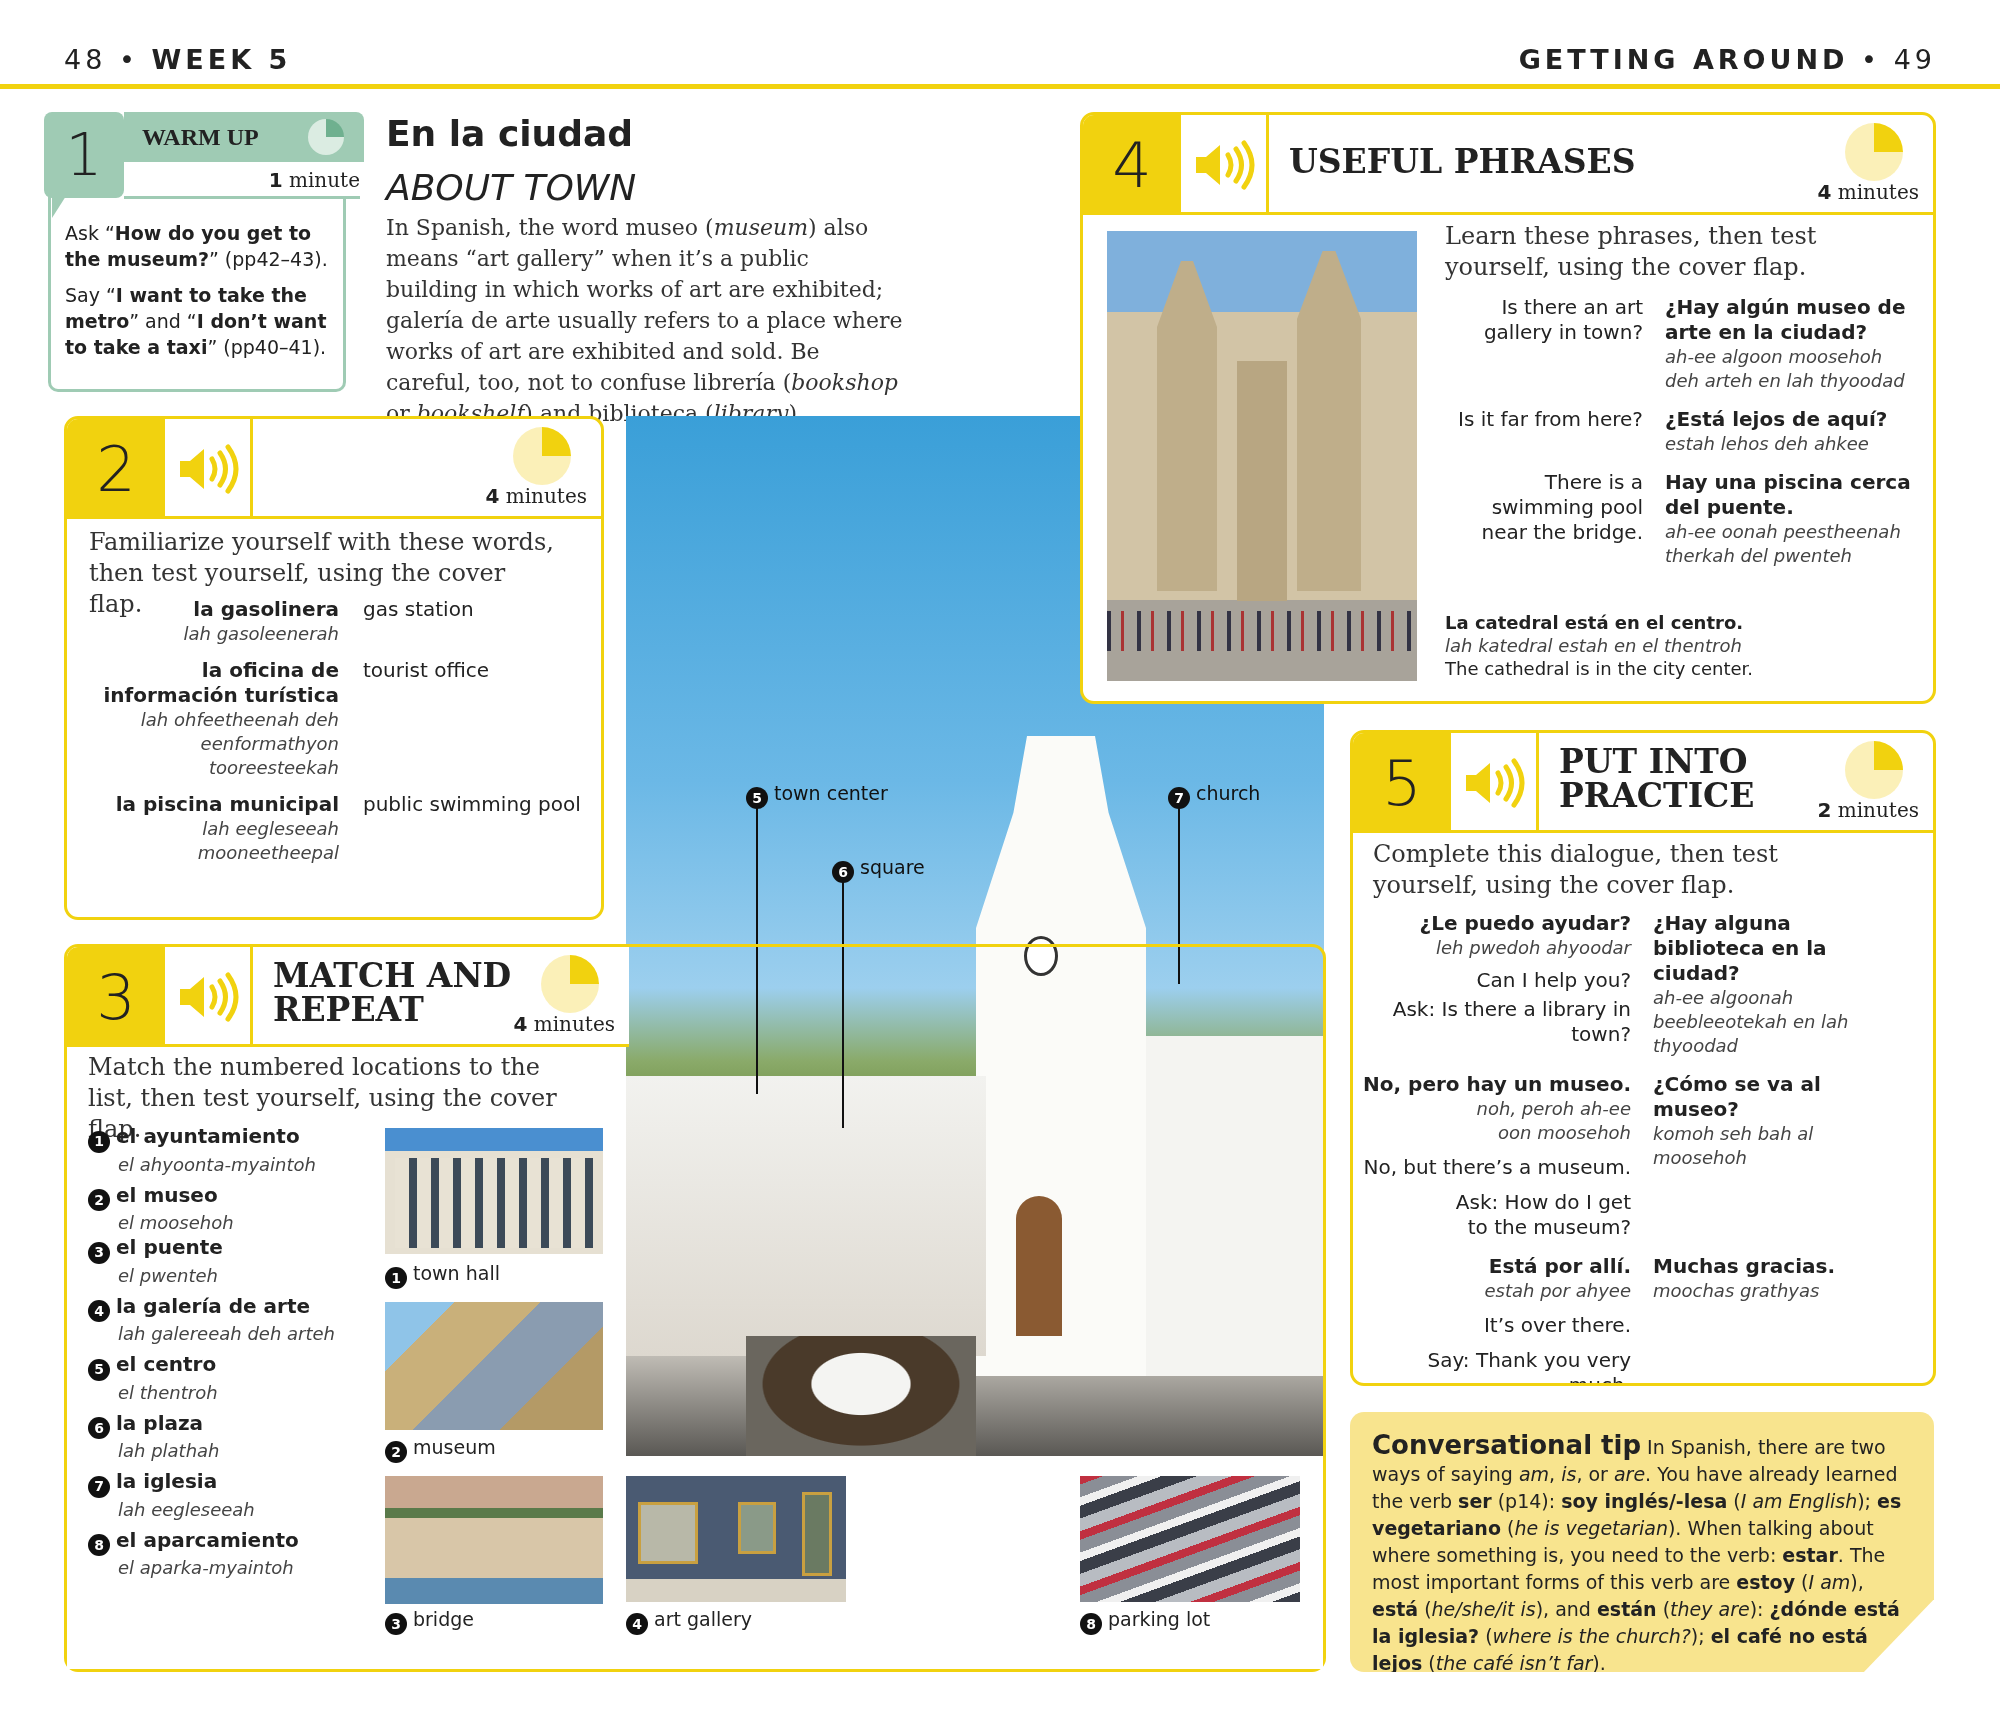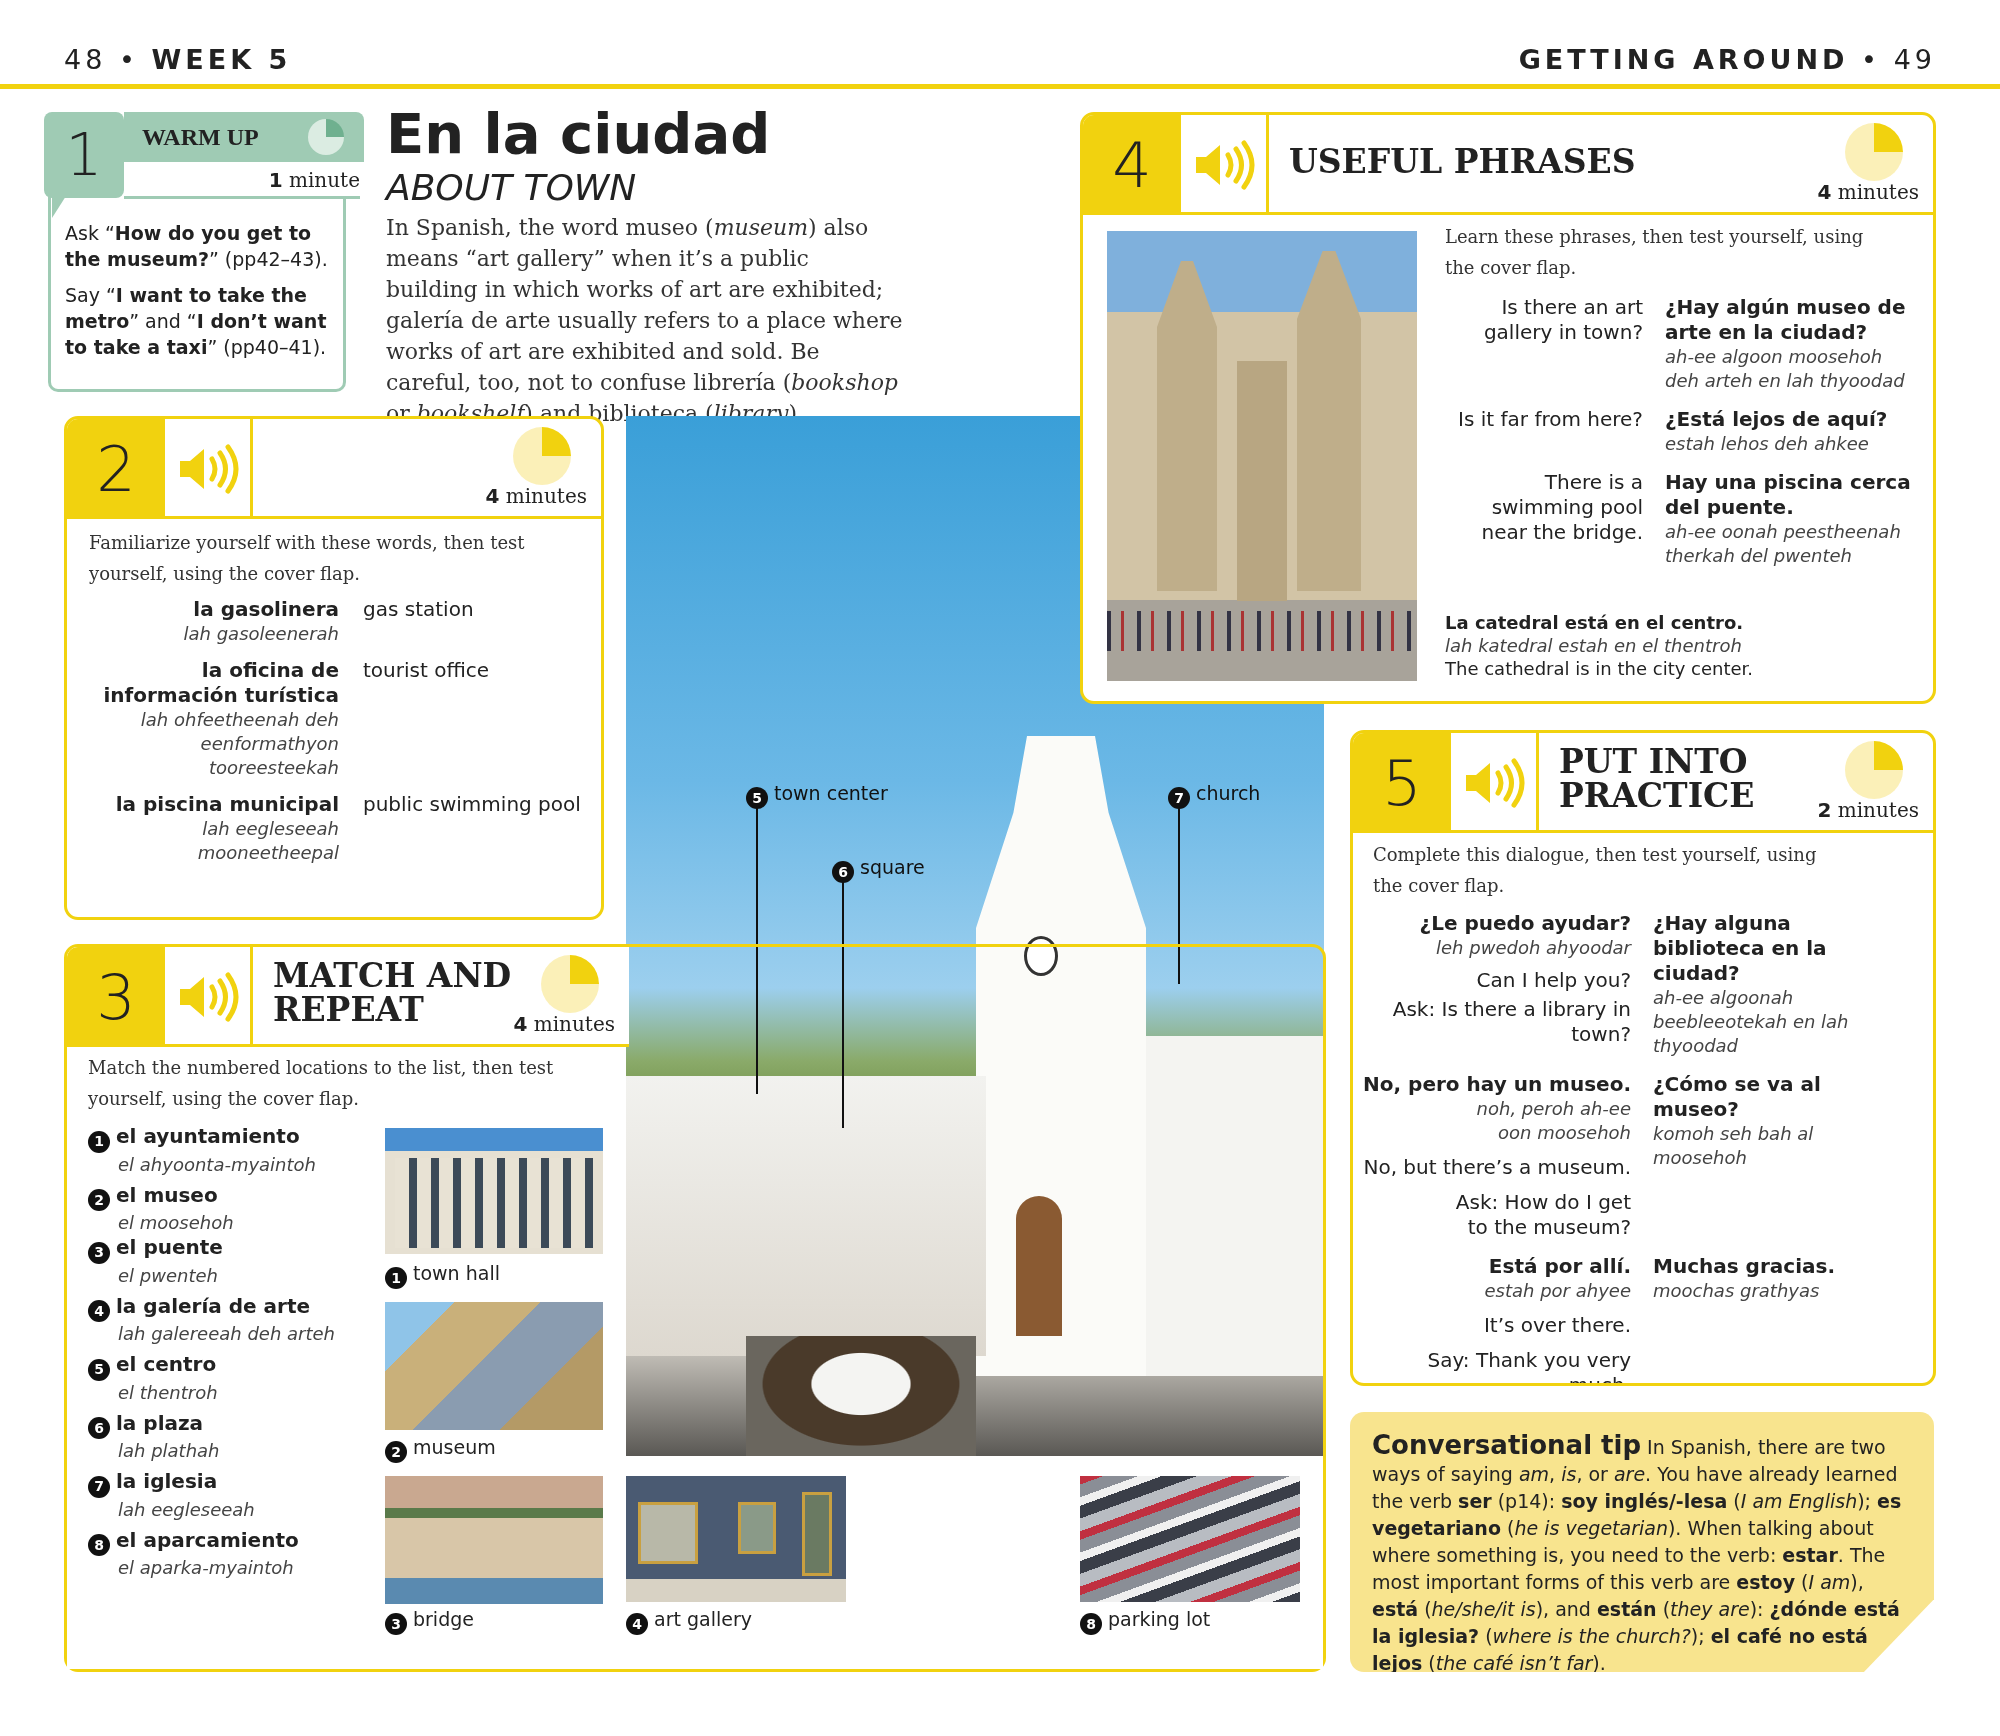--- a/index.html
+++ b/index.html
@@ -15,21 +15,21 @@
   .rule{left:0;top:84px;width:2000px;height:5px;background:#f1d20f}
   
   .box{border:3px solid #f1d20f;border-radius:14px;background:#fff;overflow:hidden}
   .box .hdr{position:absolute;left:0;top:0;right:0;height:100px;border-bottom:3px solid #f1d20f}
   .box .num{position:absolute;left:0;top:0;width:98px;height:100px;background:#f1d20f;font-family:"DejaVu Sans",sans-serif;font-weight:200;font-size:62px;display:flex;align-items:center;justify-content:center;color:#222}
   .box .spk{position:absolute;left:98px;top:0;width:88px;height:100px;border-right:3px solid #f1d20f;display:flex;align-items:center;justify-content:center}
   .box .title{position:absolute;left:206px;top:12px;font-family:"DejaVu Serif",serif;font-weight:bold;font-size:33px;line-height:34px;color:#222}
   .box .pie{position:absolute;top:8px;right:30px;width:58px;height:58px;border-radius:50%;background:conic-gradient(#f1d20f 0 25%,#fbf0b8 25% 100%)}
   .box .mins{position:absolute;right:14px;bottom:8px;font-family:"DejaVu Serif",serif;font-size:20px;color:#222}
   .box .mins b{font-family:"DejaVu Sans",sans-serif}
-  .intro{font-family:"DejaVu Serif",serif;font-size:18px;line-height:31px;color:#333;font-weight:300}
+  .intro{font-family:"DejaVu Serif",serif;font-size:24px;line-height:31px;color:#333;font-weight:300}
   .t-es{font-family:"DejaVu Sans",sans-serif;font-weight:bold;font-size:20px;line-height:25px;color:#222}
   .t-pr{font-family:"DejaVu Sans",sans-serif;font-style:italic;font-size:18px;line-height:24px;color:#444}
   .t-en{font-family:"DejaVu Sans",sans-serif;font-size:20px;line-height:25px;color:#222}
   .bullet{display:inline-flex;width:22px;height:22px;border-radius:50%;background:#111;color:#fff;font-size:14px;font-weight:bold;align-items:center;justify-content:center;margin-right:6px;vertical-align:-3px;font-family:"DejaVu Sans",sans-serif}
   .photo{position:absolute;overflow:hidden}
   .cap{position:absolute;font-family:"DejaVu Sans",sans-serif;font-size:19px;color:#222}
   .callout{position:absolute;font-family:"DejaVu Sans",sans-serif;font-size:19px;color:#111}
   .callout .line{position:absolute;left:10px;top:22px;width:2px;background:#111}
   .right{text-align:right}
 </style>
@@ -62,21 +62,21 @@
     <span>minute</span>
   </div>
   <div class="abs" style="left:80px;top:84px;width:236px;height:3px;background:#9fcbb4"></div>
   <div class="abs" style="left:4px;top:84px;width:298px;height:196px;border:3px solid #9fcbb4;border-top:none;border-radius:0 0 10px 10px;padding:24px 12px 0 14px">
     <p class="sans" style="font-size:19px;line-height:26px;margin-bottom:10px"><span>Ask “</span><b>How do you get to the museum?</b><span>” (pp42–43).</span></p>
     <p class="sans" style="font-size:19px;line-height:26px"><span>Say “</span><b>I want to take the metro</b><span>” and “</span><b>I don’t want to take a taxi</b><span>” (pp40–41).</span></p>
   </div>
 </div>
 
 <div class="abs" style="left:386px;top:102px;width:520px">
-  <div class="sans" style="font-size:56px;font-weight:bold;line-height:64px">En la ciudad</div>
+  <div class="sans" style="font-size:36px;font-weight:bold;line-height:64px">En la ciudad</div>
   <div class="sans" style="font-size:36px;font-style:italic;line-height:44px;margin-bottom:2px">ABOUT TOWN</div>
   <p class="intro" style="font-size:22px;line-height:31px"><span>In Spanish, the word </span><b>museo</b><span> (</span><i>museum</i><span>) also means “art gallery” when it’s a public building in which works of art are exhibited; </span><b>galería de arte</b><span> usually refers to a place where works of art are exhibited and sold. Be careful, too, not to confuse </span><b>librería</b><span> (</span><i>bookshop</i><span> or </span><i>bookshelf</i><span>) and </span><b>biblioteca</b><span> (</span><i>library</i><span>).</span></p>
 </div>
 
 <div class="photo" style="left:626px;top:416px;width:698px;height:1040px;background:linear-gradient(180deg,#3a9fd8 0%,#6bb8e6 35%,#9ccfee 55%,#8aaa6a 62%,#6b8a3a 68%,#e8e8e6 74%,#d8d4cc 88%,#5a5854 100%)">
   <div class="abs" style="left:350px;top:320px;width:170px;height:640px;background:#fbfbf8;clip-path:polygon(30% 0,70% 0,78% 12%,100% 30%,100% 100%,0 100%,0 30%,22% 12%)"></div>
   <div class="abs" style="left:398px;top:520px;width:34px;height:40px;border:3px solid #333;border-radius:50%;background:#fff"></div>
   <div class="abs" style="left:390px;top:780px;width:46px;height:140px;background:#8a5a32;border-radius:23px 23px 0 0"></div>
   <div class="abs" style="left:0;top:660px;width:360px;height:280px;background:linear-gradient(180deg,#f2f2ef,#ddd8cf)"></div>
   <div class="abs" style="left:120px;top:920px;width:230px;height:120px;background:radial-gradient(ellipse at 50% 40%,#f4f4f2 0 30%,#4a3a2a 31% 60%,#6a665e 61%)"></div>

